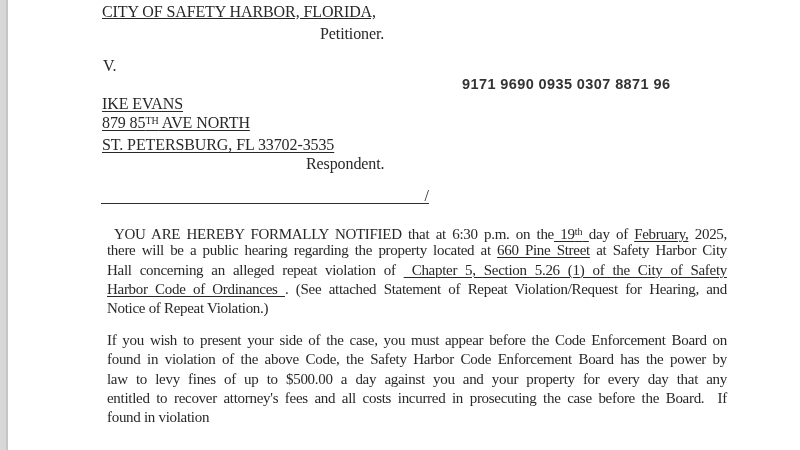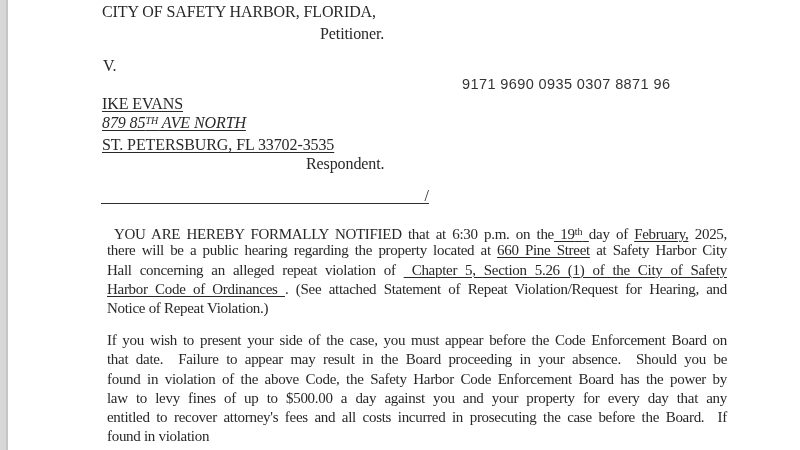--- a/index.html
+++ b/index.html
@@ -21,21 +21,21 @@
     text-underline-offset: 2px;
     text-decoration-thickness: 1px;
   }
   sup.ord {
     font-size: 10px;
     vertical-align: 4px;
     letter-spacing: 0;
   }
   .tracking {
     font-family: "Liberation Sans", "DejaVu Sans", sans-serif;
-    font-weight: 400;
+    font-weight: 700;
     font-size: 14.5px;
     letter-spacing: 0.4px;
     color: #333333;
     white-space: nowrap;
   }
   .case-line {
     position: absolute; left: 101px; top: 187px;
     width: 328px; height: 17px;
     border-bottom: 1.4px solid #2e2e2e;
     text-align: right;
@@ -58,40 +58,39 @@
   .para .ln.lastln { text-align-last: left; }
   .para .ln.indent { padding-left: 7px; }
   #p1 { left: 101px; top: 222px; }
   #p2 { left: 101px; top: 331px; }
 </style>
 </head>
 <body>
 
 <div class="scan-edge"></div>
 
-<div class="abs hdr" style="left:102px; top:3px;">CITY OF SAFETY HARBOR, FLORIDA,</div>
+<div class="abs hdr" style="left:102px; top:3px;text-decoration:underline;">CITY OF SAFETY HARBOR, FLORIDA,</div>
 <div class="abs hdr" style="left:320px; top:25px;">Petitioner.</div>
 <div class="abs hdr" style="left:103px; top:57px;">V.</div>
 <div class="abs tracking" style="left:462px; top:76px;">9171 9690 0935 0307 8871 96</div>
 
 <div class="abs hdr u" style="left:102px; top:95px;">IKE EVANS</div>
-<div class="abs hdr" style="left:102px; top:114px;font-style:italic;"><span class="u"><span>879 85</span><sup class="ord">TH</sup><span> AVE NORTH</span></span></div>
+<div class="abs hdr" style="left:102px; top:114px;"><span class="u"><span>879 85</span><sup class="ord">TH</sup><span> AVE NORTH</span></span></div>
 <div class="abs hdr u" style="left:102px; top:136px;">ST. PETERSBURG, FL 33702-3535</div>
 
 <div class="abs hdr" style="left:306px; top:155px;">Respondent.</div>
 <div class="case-line"><span>/</span></div>
 
 <div class="para" id="p1">
   <div class="ln indent"><span>YOU ARE HEREBY FORMALLY NOTIFIED that at 6:30 p.m. on the</span><span class="u"><span>&nbsp;19</span><sup class="ord">th</sup><span>&nbsp;</span></span><span>day of </span><span class="u">February,</span><span> 2025,</span></div>
   <div class="ln"><span>there will be a public hearing regarding the property located at </span><span class="u">660 Pine Street</span><span> at Safety Harbor City</span></div>
   <div class="ln"><span>Hall concerning an alleged repeat violation of </span><span class="u">&nbsp;Chapter 5, Section 5.26 (1) of the City of Safety</span></div>
   <div class="ln"><span class="u">Harbor Code of Ordinances&nbsp;</span><span>. (See attached Statement of Repeat Violation/Request for Hearing, and</span></div>
   <div class="ln lastln">Notice of Repeat Violation.)</div>
 </div>
 
 <div class="para" id="p2">
   <div class="ln">If you wish to present your side of the case, you must appear before the Code Enforcement Board on</div>
-  <div class="ln">that date.&nbsp; Failure to appear may result in the Board proceeding in your absence.&nbsp; Should you be</div>
   <div class="ln">found in violation of the above Code, the Safety Harbor Code Enforcement Board has the power by</div>
   <div class="ln">law to levy fines of up to $500.00 a day against you and your property for every day that any</div>
   <div class="ln">entitled to recover attorney's fees and all costs incurred in prosecuting the case before the Board.&nbsp; If</div>
   <div class="ln lastln">found in violation</div>
 </div>
 
 </body></html>

